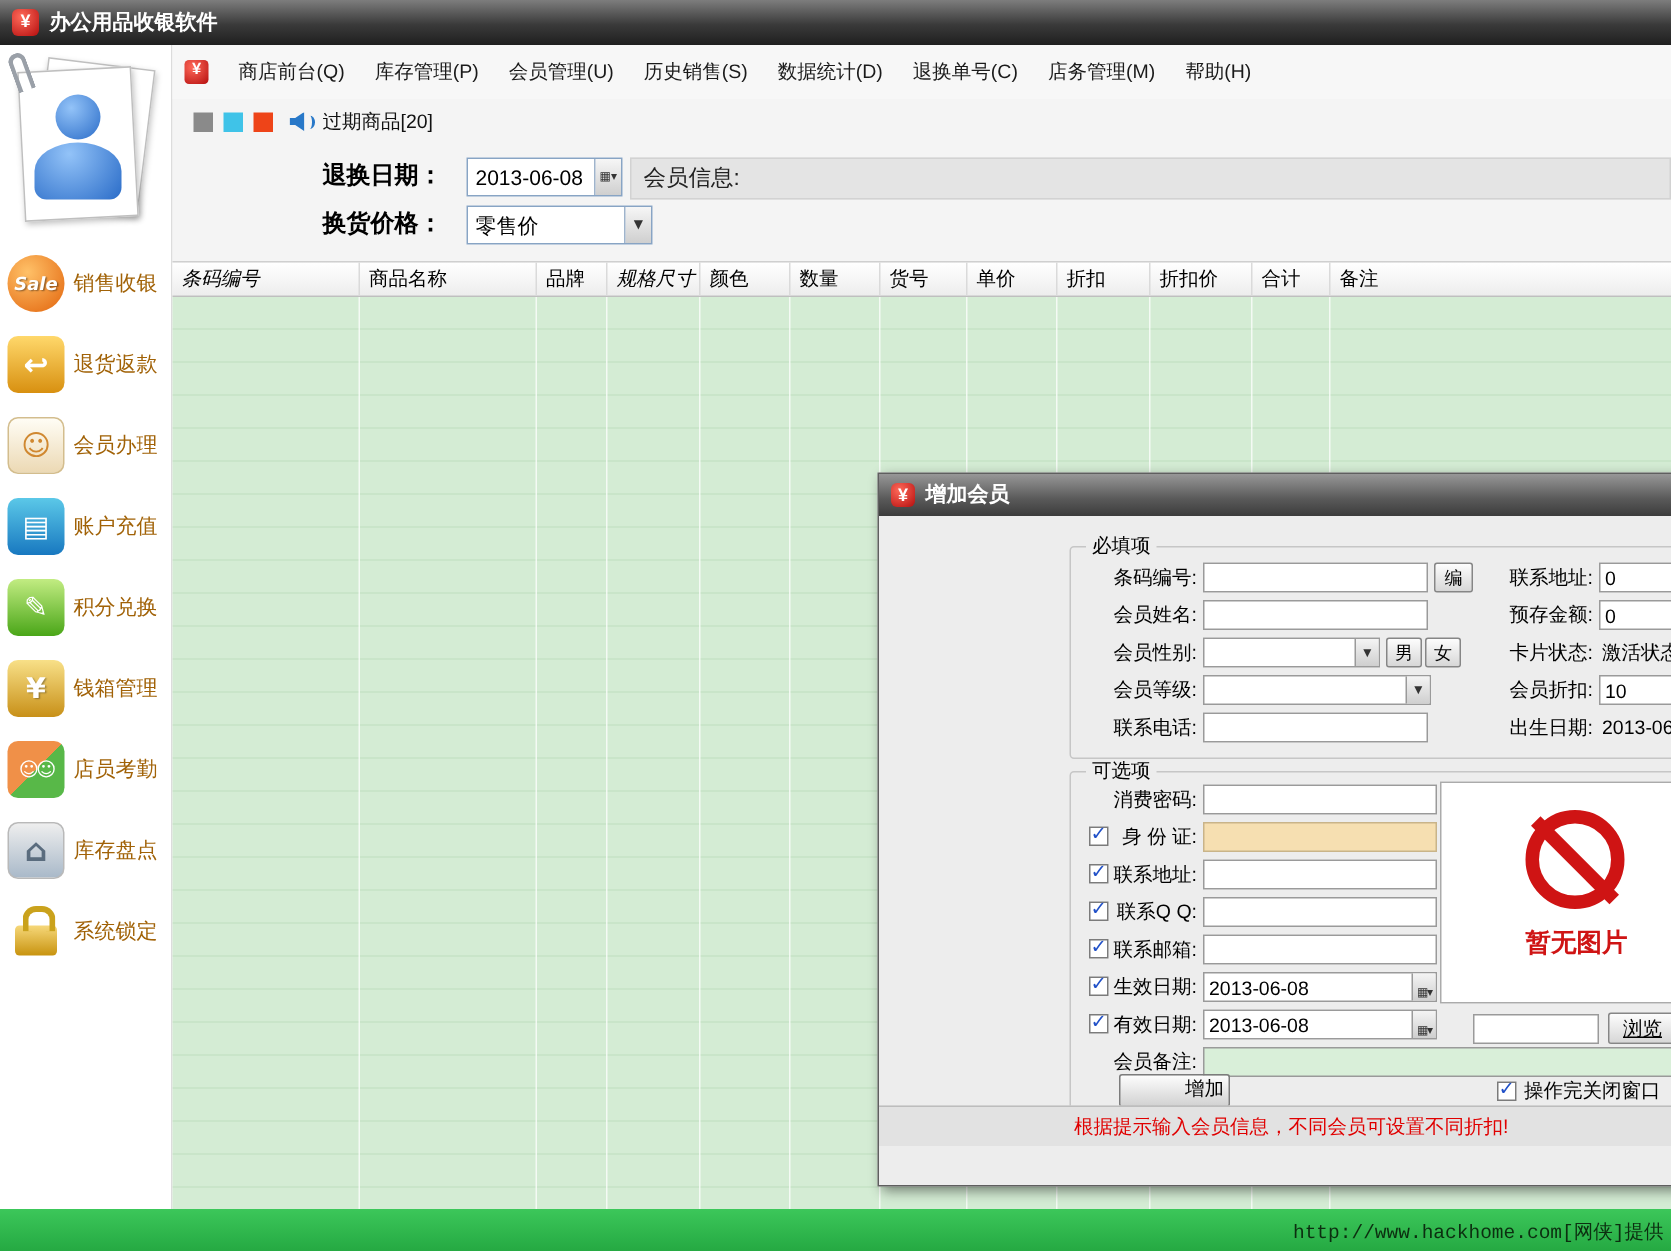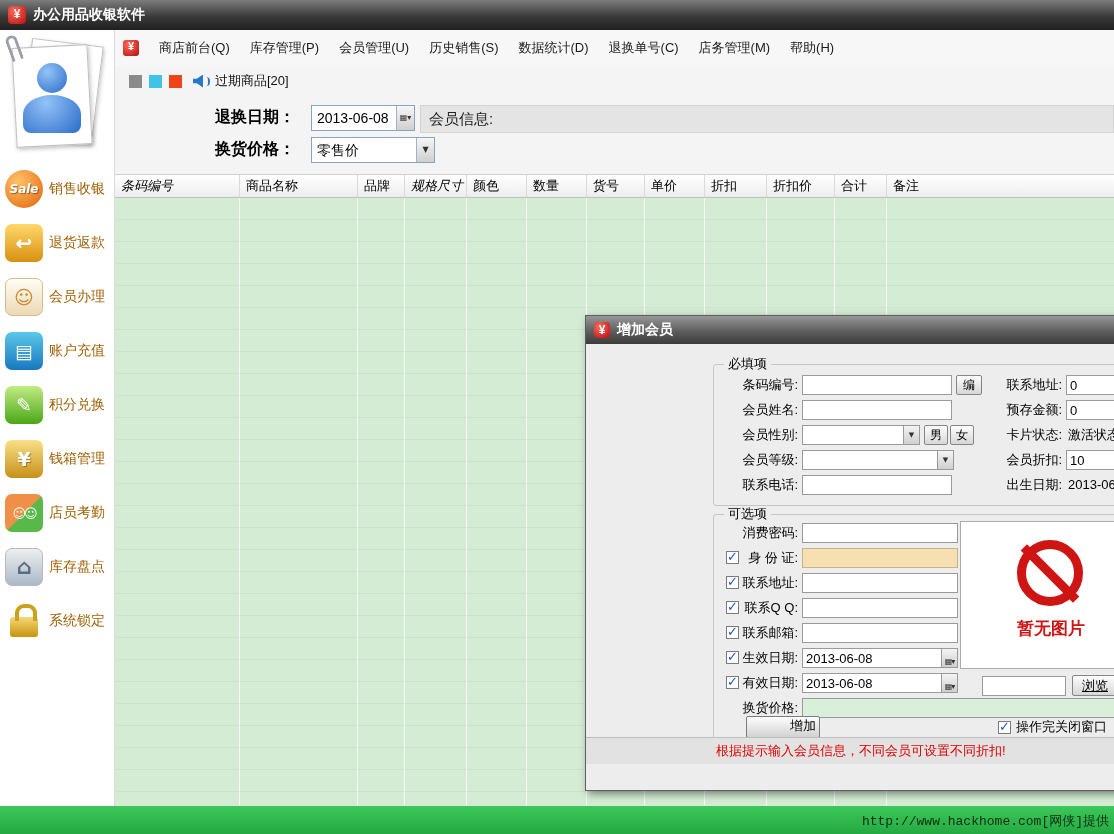--- a/index.html
+++ b/index.html
@@ -382,21 +382,21 @@
         </div>
 
         <div class="drow or7">
           <span class="cb ocb checked"></span>
           <span class="olb">有效日期:</span>
           <input type="text" class="oin" value="2013-06-08" style="">
           <span class="ddd"></span>
         </div>
 
         <div class="drow or8">
-          <span class="dlb">换货价格:</span>
+          <span class="dlb">会员备注:</span>
           <input type="text" class="oin remark" style="">
         </div>
 
         <div class="imgbox">
           <span class="noimg-ring"></span>
           <span class="noimg-bar"></span>
           <span class="noimg-text">暂无图片</span>
         </div>
         <input type="text" class="browse-input" style="">
         <button class="browse-btn">浏览</button>

